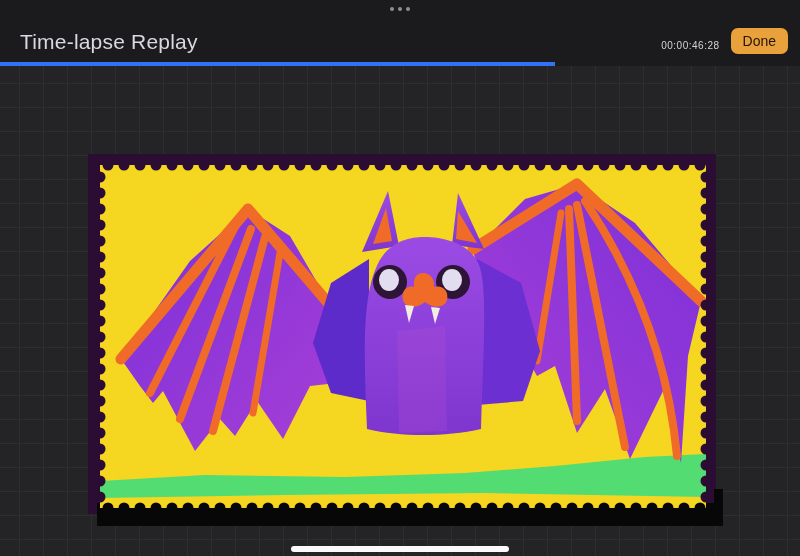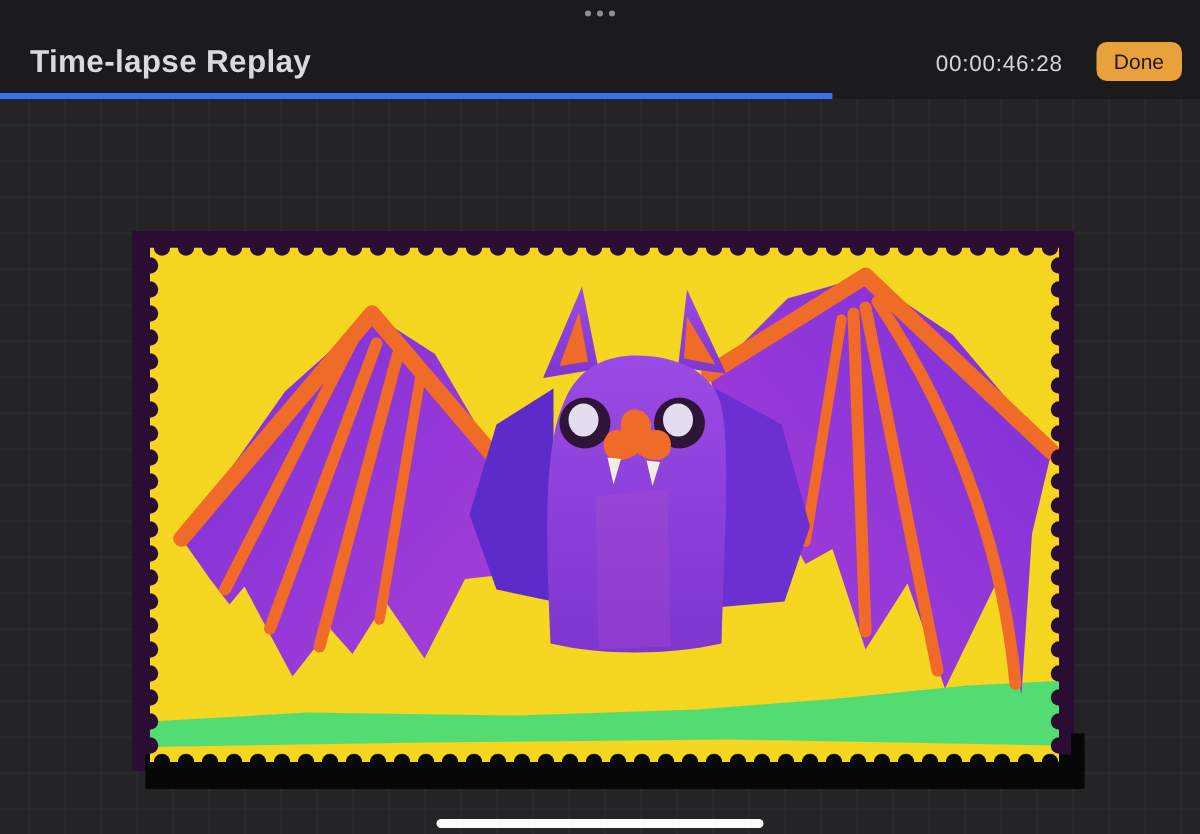--- a/index.html
+++ b/index.html
@@ -13,26 +13,26 @@
     position:absolute; top:0; left:0; width:800px; height:62px;
     background:var(--header-bg,#1b1b1d);
     display:flex; align-items:flex-end; padding:0 12px 8px 20px;
   }
   .app-options {
     position:absolute; top:7px; left:50%; transform:translateX(-50%);
     display:flex; gap:4px;
   }
   .app-options .dot { width:4px; height:4px; border-radius:50%; background:var(--dots-gray,#8e8e93); }
   .page-title {
-    flex:1; font-size:21px; font-weight:700; letter-spacing:.2px;
+    flex:1; font-size:21px; font-weight:400; letter-spacing:.2px;
     color:var(--title-text,#d9d9de);
   }
   .timecode {
-    font-size:15px; color:var(--timecode-text,#d4d4d8);
-    letter-spacing:.5px; margin-right:22px; padding-bottom:3px;
+    font-size:10px; color:var(--timecode-text,#d4d4d8);
+    letter-spacing:.5px; margin-right:11px; padding-bottom:3px;
     font-variant-numeric:tabular-nums;
   }
   .done-btn {
     background:var(--done-orange,#e9a23b); color:var(--done-text,#241503);
     border:none; border-radius:7px; font-family:inherit;
     font-size:14px; font-weight:400; padding:5px 12px; cursor:pointer;
   }
 
   
   .progress-track { position:absolute; top:62px; left:0; width:800px; height:4px; background:var(--header-bg,#1b1b1d); }

